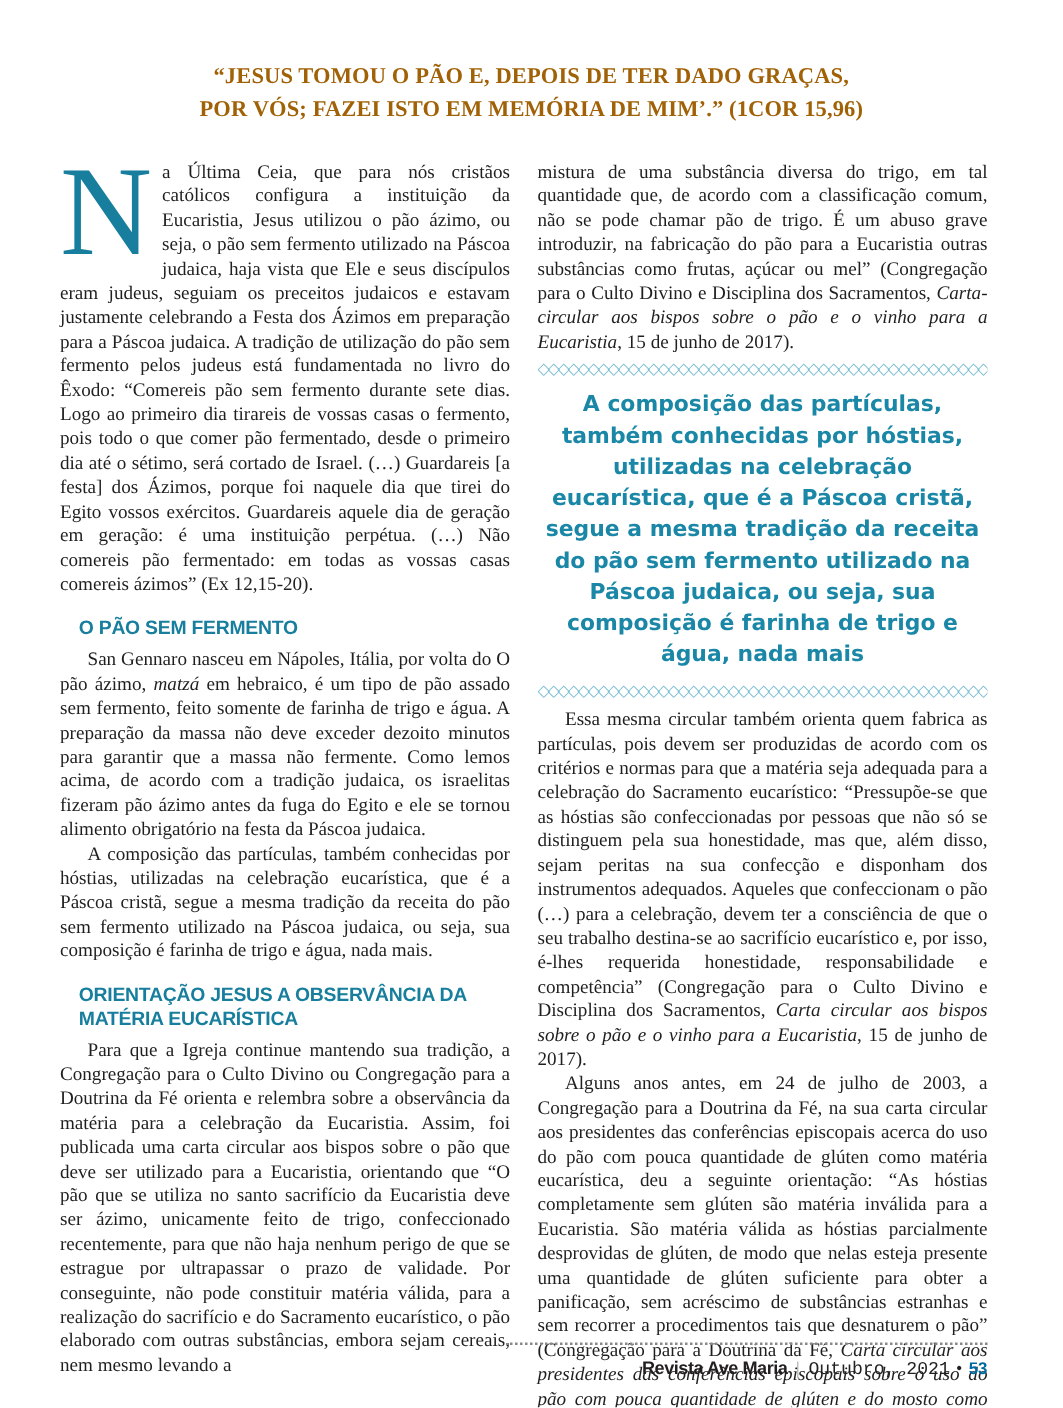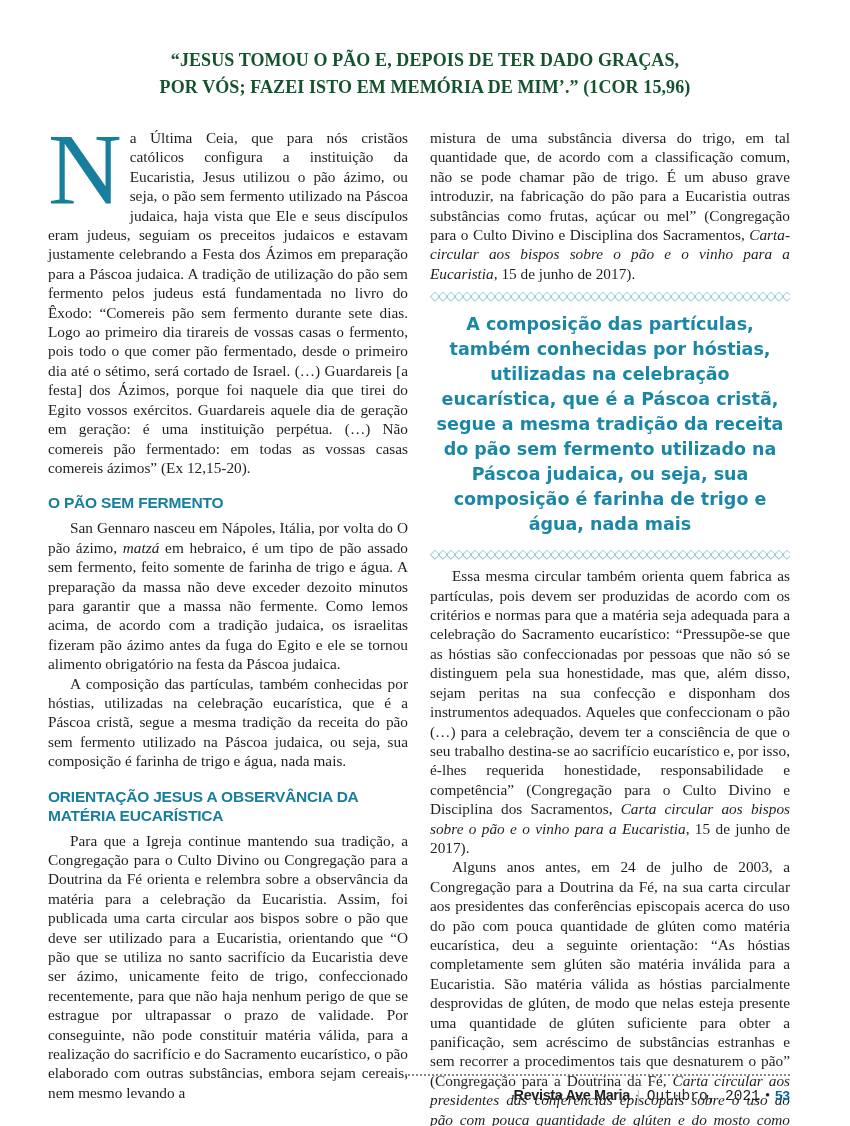--- a/index.html
+++ b/index.html
@@ -5,21 +5,21 @@
   html,body { margin:0; padding:0; background:#ffffff; }
   .page {
     position:relative; width:850px; height:1126px; background:#ffffff;
     font-family:"Liberation Serif", serif; color:#1f1f1f; overflow:hidden;
   }
   
   .headline {
     position:absolute; top:47px; left:0; right:0;
     text-align:center; font-family:"Liberation Serif", serif;
     font-weight:bold; font-size:18px; line-height:27px;
-    color:#14532d; letter-spacing:0.1px;
+    color:#a16207; letter-spacing:0.1px;
   }
   
   .col {
     position:absolute; top:128px; width:360px;
     font-size:15.3px; line-height:19.4px; text-align:justify;
   }
   .col-left  { left:48px; }
   .col-right { left:430px; }
   .col p { margin:0; text-indent:22px; }
   .col p.noindent { text-indent:0; }
@@ -27,21 +27,21 @@
   
   .dropcap {
     float:left; font-family:"Liberation Serif", serif;
     font-size:102px; line-height:80px; color:#177e9d;
     padding:2px 8px 0 0;
   }
   
   .section-title {
     font-family:"Liberation Sans", sans-serif; font-weight:bold;
     font-size:15.5px; line-height:19px; letter-spacing:-0.2px;
-    color:#177e9d; margin:16px 0 6px 0; text-align:left; text-indent:0;
+    color:#177e9d; margin:16px 0 6px 15px; text-align:left; text-indent:0;
   }
   
   .zigzag {
     color:#7abdd2; font-family:"DejaVu Sans", sans-serif;
     font-size:13px; letter-spacing:-2px; line-height:13px; height:13px;
     white-space:nowrap; overflow:hidden; text-align:left; text-indent:0;
   }
   .zigzag.top { margin:6px 0 10px 0; }
   .zigzag.bottom { margin:10px 0 6px 0; }
   

